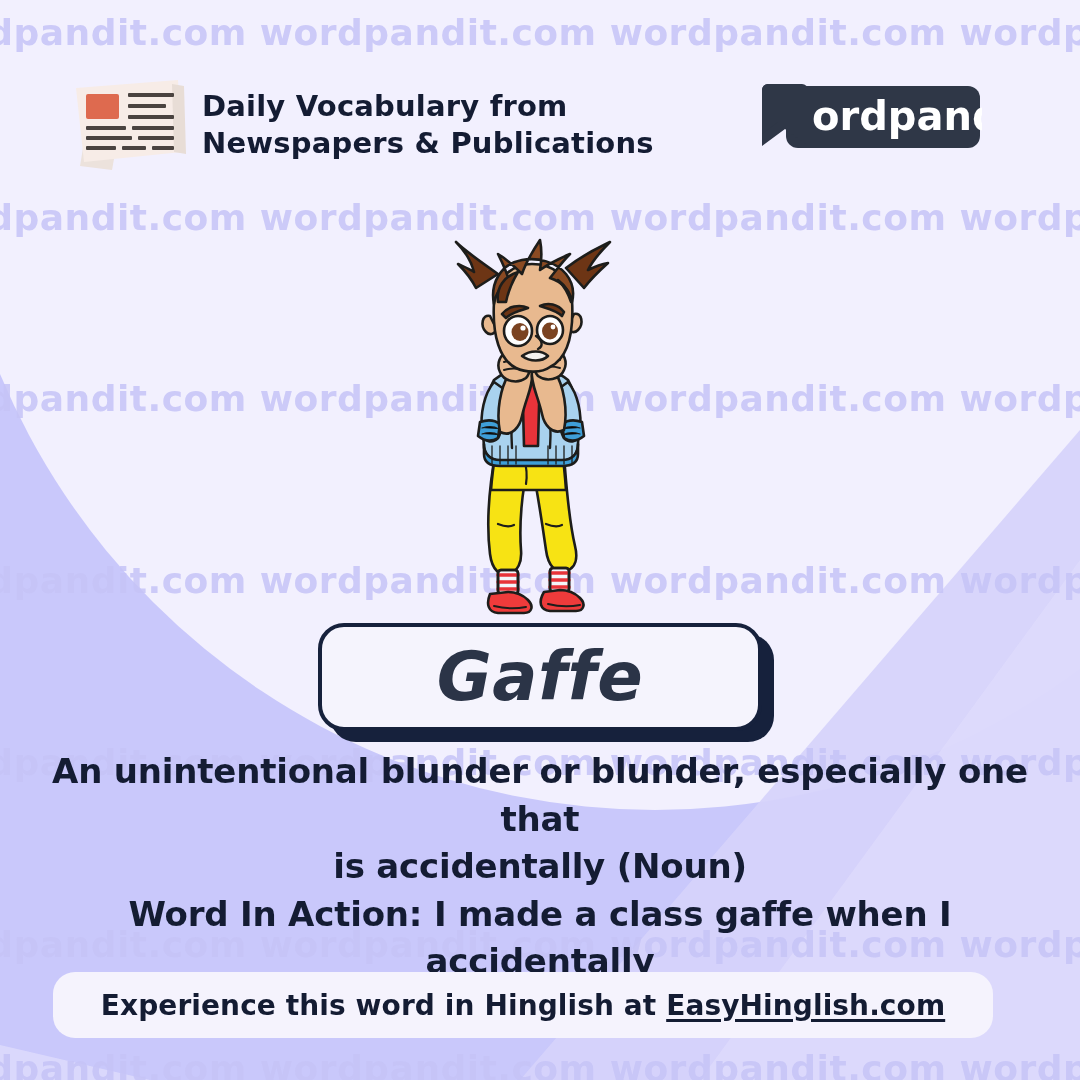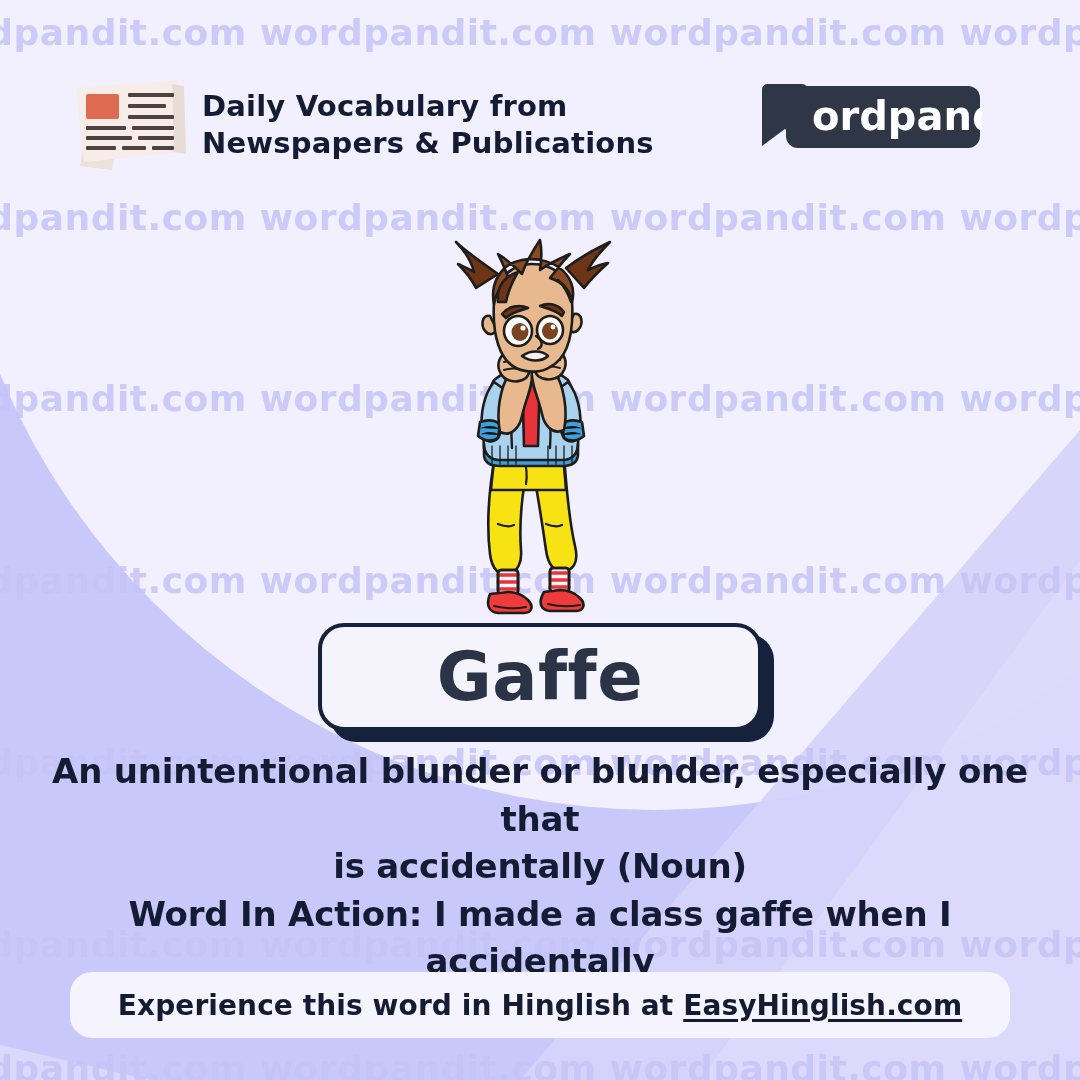--- a/index.html
+++ b/index.html
@@ -87,41 +87,42 @@
     align-items: center;
     justify-content: center;
     box-sizing: border-box;
   }
   .word-text {
     color: #2b3447;
     font-size: 67px;
     font-weight: 700;
     letter-spacing: .5px;
     font-family: "DejaVu Sans", sans-serif;
+    font-style: italic;
   }
 
   
   .definition {
     position: absolute;
     left: 40px; top: 748px;
     width: 1000px;
     text-align: center;
     color: #141c33;
     font-size: 34px;
     font-weight: 700;
     line-height: 1.40;
     letter-spacing: -.2px;
     font-family: "DejaVu Sans", sans-serif;
   }
   .definition p { margin: 0; }
 
   
   .footer-banner {
     position: absolute;
-    left: 70px; top: 972px;
+    left: 53px; top: 972px;
     width: 940px; height: 66px;
     background: #f5f3fd;
     border-radius: 22px;
     display: flex;
     align-items: center;
     justify-content: center;
   }
   .footer-text {
     color: #141c33;
     font-size: 28px;

